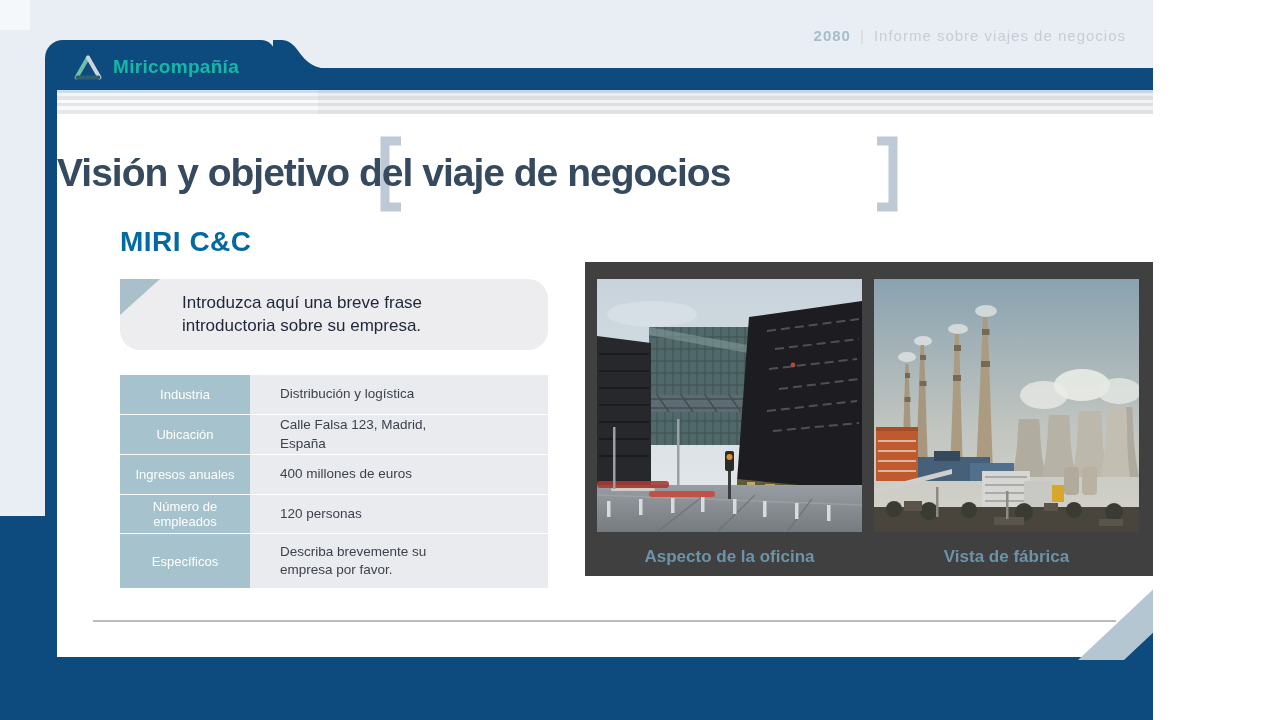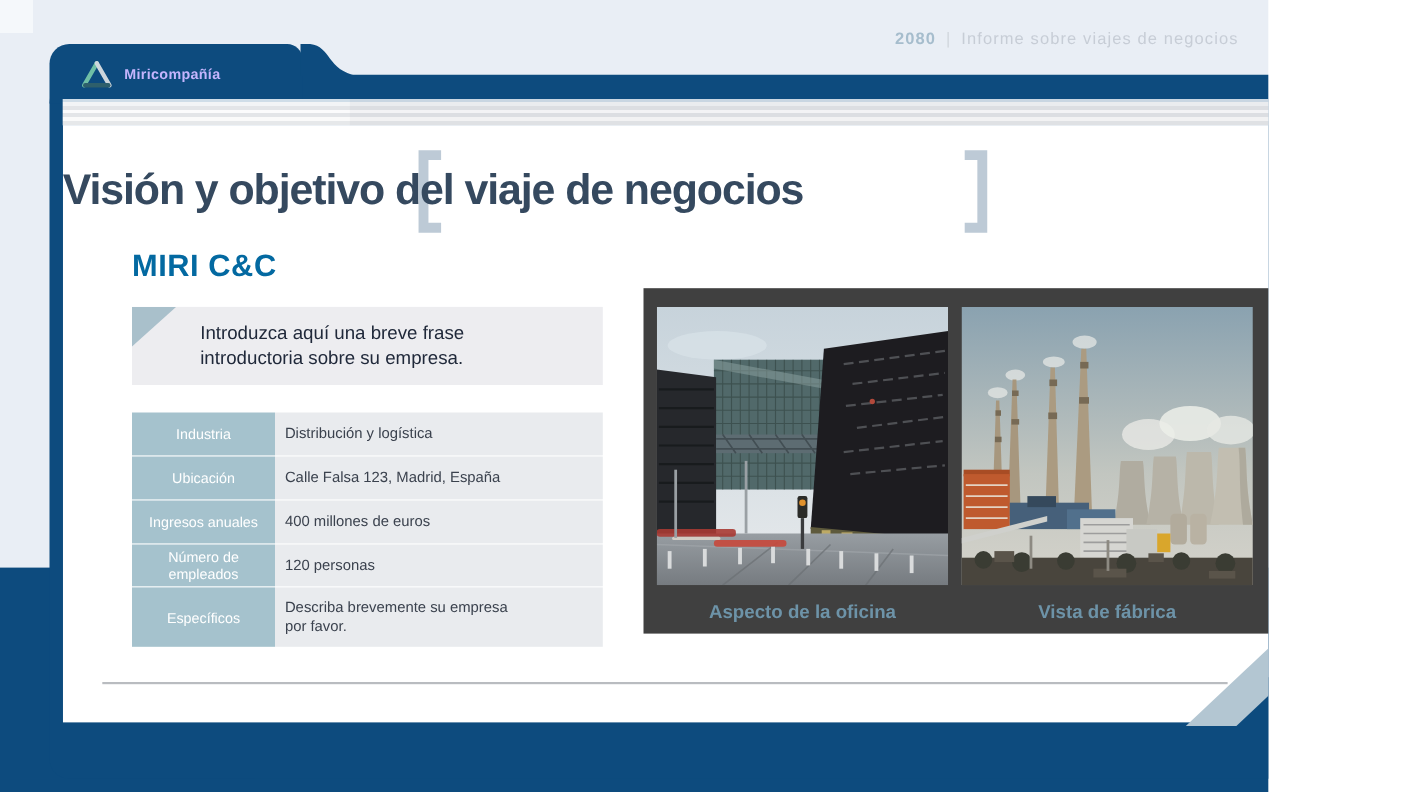--- a/index.html
+++ b/index.html
@@ -7,21 +7,21 @@
   .page{position:relative;width:1153px;height:720px;overflow:hidden;background:#e9eef5;}
 
   
   .bg-navy{position:absolute;left:0;top:516px;width:1280px;height:204px;background:#0d4b7e;}
   .corner-sq{position:absolute;left:0;top:0;width:30px;height:30px;background:#f5f8fb;}
 
   
   .folder-main{position:absolute;left:45px;top:68px;width:1190px;height:640px;background:#0d4b7e;border-radius:26px 26px 18px 18px;}
   .folder-tab{position:absolute;left:45px;top:40px;width:230px;height:54px;background:#0d4b7e;border-radius:18px 14px 0 0;display:flex;align-items:center;padding-left:28px;box-sizing:border-box;gap:10px;}
   .tab-curve{position:absolute;left:273px;top:40px;}
-  .brand-name{color:#c4b5fd;font-size:13px;font-weight:700;letter-spacing:.3px;}
+  .brand-name{color:#14b8a6;font-size:19px;font-weight:700;letter-spacing:.3px;}
 
   
   .slide{position:absolute;left:57px;top:90px;width:1165px;height:567px;background:#ffffff;
          clip-path:polygon(0 0,100% 0,100% 77.2%,91.3% 100%,0 100%);}
   .paper-stripes{position:absolute;left:57px;top:90px;width:1165px;height:24px;
     background:repeating-linear-gradient(180deg,#cfdde8 0 3px,#f2f4f6 3px 6px,#e3e5e8 6px 10px,#fbfbfc 10px 13px,#e3e5e8 13px 16px,#fafafa 16px 20px,#e6e8ea 20px 24px);}
   .paper-stripes .shade{position:absolute;left:261px;top:0;right:0;bottom:0;background:rgba(90,100,110,0.05);}
 
   
   .hdr{position:absolute;top:27px;right:27px;display:flex;gap:9px;align-items:baseline;font-size:15px;letter-spacing:1px;}
@@ -32,29 +32,29 @@
   
   .title{position:absolute;left:57px;top:151px;width:1165px;font-size:39px;font-weight:800;color:#35495f;letter-spacing:-1px;z-index:2;}
   .bracket{position:absolute;z-index:1;}
   .bracket.l{left:372px;top:136px;}
   .bracket.r{left:876px;top:136px;}
 
   .company-h{position:absolute;left:120px;top:226px;font-size:28px;font-weight:800;color:#0369a1;letter-spacing:.5px;}
 
   
   .intro{position:absolute;left:120px;top:279px;width:428px;height:71px;background:#ededf0;box-sizing:border-box;
-         display:flex;align-items:center;padding:8px 58px 8px 62px;}
+         display:flex;align-items:center;padding:8px 58px 8px 62px;border-radius:20px;}
   .intro .fold{position:absolute;left:0;top:0;width:0;height:0;border-top:36px solid #a9c0cb;border-right:40px solid transparent;}
   .intro .txt{font-size:17px;color:#20293a;line-height:1.32;}
 
   
   .ctable{position:absolute;left:120px;top:375px;width:428px;}
   .trow{display:flex;margin-bottom:1px;}
   .tlabel{width:130px;background:#a5c2cd;color:#ffffff;font-size:13px;display:flex;align-items:center;justify-content:center;text-align:center;padding:0 4px;box-sizing:border-box;}
-  .tvalue{flex:1;background:#e9ebee;color:#3b424e;font-size:13.5px;display:flex;align-items:center;padding:4px 80px 4px 9px;line-height:1.35;}
+  .tvalue{flex:1;background:#e9ebee;color:#3b424e;font-size:13.5px;display:flex;align-items:center;padding:4px 80px 4px 30px;line-height:1.35;}
   .h40{height:39px;} .h38{height:38px;} .h54{height:54px;}
   .h54 .tvalue,.h54 .tlabel{height:auto;}
 
   
   .ppanel{position:absolute;left:585px;top:262px;width:570px;height:314px;background:#404040;}
   .photo{position:absolute;top:17px;width:265px;height:253px;overflow:hidden;}
   .photo.p1{left:12px;} .photo.p2{left:289px;}
   .caption{position:absolute;top:285px;width:265px;text-align:center;font-size:17px;font-weight:700;color:#6d93a8;}
   .caption.c1{left:12px;} .caption.c2{left:289px;}
 

